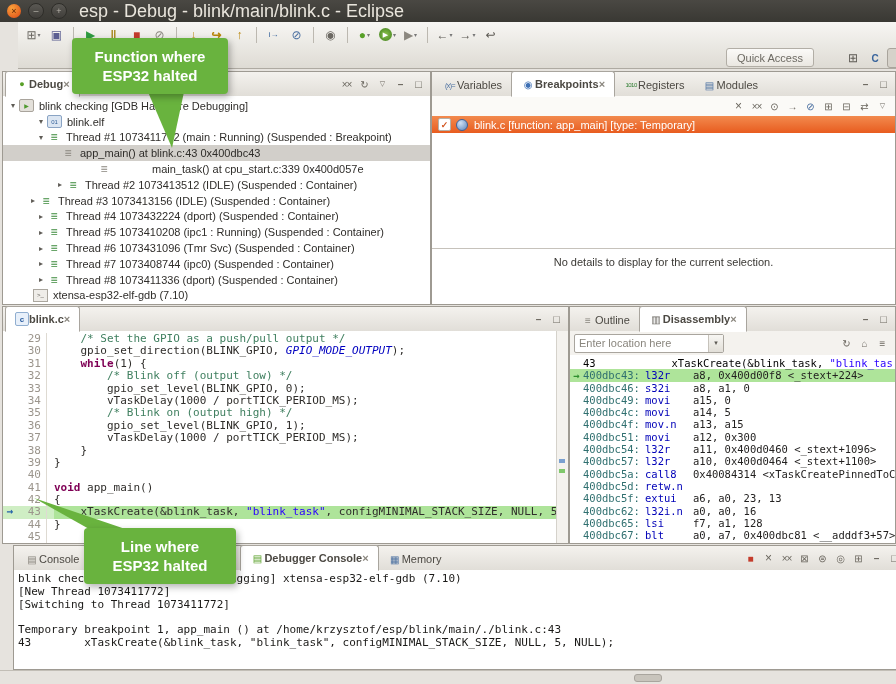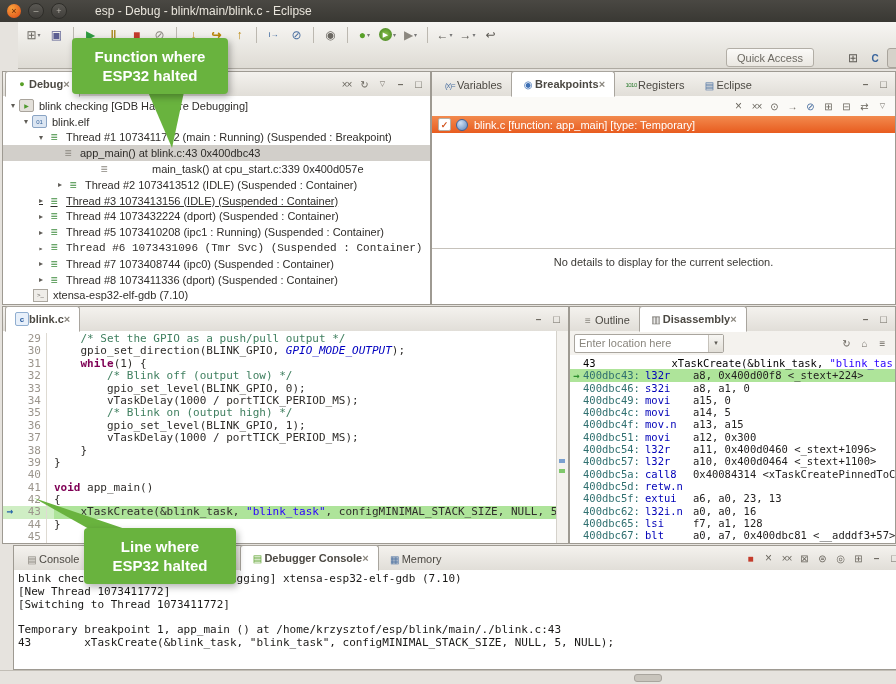--- a/index.html
+++ b/index.html
@@ -6,21 +6,21 @@
   body{position:relative;font-family:"Liberation Sans",sans-serif;font-size:11px;color:#2f2d2a;
        background:#e6e3de;outline:1px solid #76726c;}
 
   
   .titlebar{position:absolute;left:0;top:0;width:896px;height:22px;
     background:linear-gradient(#4a4843,#393833);display:flex;align-items:center;}
   .winbtn{width:14px;height:14px;border-radius:50%;margin-left:7px;display:inline-flex;
     align-items:center;justify-content:center;font-size:9px;line-height:1;}
   .winbtn.close{background:radial-gradient(circle at 35% 30%,#f9a13c,#dd4814);color:#5e2606;}
   .winbtn.min,.winbtn.max{background:linear-gradient(#5a5853,#403e3a);color:#b9b5ad;border:1px solid #2e2d29;}
-  .title-text{margin-left:28px;font-size:12px;color:#e9e5dc;}
+  .title-text{margin-left:12px;font-size:18px;color:#e9e5dc;}
 
   
   .toolbar{position:absolute;left:18px;top:22px;width:896px;height:46px;
     background:linear-gradient(#f7f6f3,#dedbd4);border-bottom:1px solid #aeaaa2;}
   .toolbar-row1{height:25px;display:flex;align-items:center;padding-left:4px;}
   .toolbar-row2{position:relative;height:21px;}
   .ti{min-width:21px;height:19px;display:inline-flex;align-items:center;justify-content:center;
     font-size:12px;color:#5d5a54;margin:0 1px;border-radius:3px;}
   .tsep{width:1px;height:16px;background:#bcb8b0;margin:0 5px;}
   .ti-new::before{content:"⊞";color:#6b6862}
@@ -256,21 +256,21 @@
         <span class="vi vi-minimize"></span>
         <span class="vi vi-maximize"></span>
       </div>
   </div>
   <div class="tree" id="debug-tree">
       <div class="trow" style="padding-left: 4px;">
         <span class="expander open"></span>
         <span class="ni ni-run-config"></span>
         <span class="tr-label">blink checking [GDB Hardware Debugging]</span>
       </div>
-      <div class="trow" style="padding-left: 17px;">
+      <div class="trow" style="padding-left: 32px;">
         <span class="expander open"></span>
         <span class="ni ni-elf"></span>
         <span class="tr-label">blink.elf</span>
       </div>
       <div class="trow" style="padding-left: 32px;">
         <span class="expander open"></span>
         <span class="ni ni-thread"></span>
         <span class="tr-label">Thread #1 1073411772 (main : Running) (Suspended : Breakpoint)</span>
       </div>
       <div class="trow selected" style="padding-left: 46px;">
@@ -281,36 +281,36 @@
       <div class="trow" style="padding-left: 46px; gap: 36px;">
         <span class="expander "></span>
         <span class="ni ni-frame"></span>
         <span class="tr-label">main_task() at cpu_start.c:339 0x400d057e</span>
       </div>
       <div class="trow" style="padding-left: 51px;">
         <span class="expander closed"></span>
         <span class="ni ni-thread"></span>
         <span class="tr-label">Thread #2 1073413512 (IDLE) (Suspended : Container)</span>
       </div>
-      <div class="trow" style="padding-left: 32px; text-decoration: underline;">
+      <div class="trow" style="padding-left: 24px;">
         <span class="expander closed"></span>
         <span class="ni ni-thread"></span>
         <span class="tr-label">Thread #3 1073413156 (IDLE) (Suspended : Container)</span>
       </div>
       <div class="trow" style="padding-left: 32px;">
         <span class="expander closed"></span>
         <span class="ni ni-thread"></span>
         <span class="tr-label">Thread #4 1073432224 (dport) (Suspended : Container)</span>
       </div>
       <div class="trow" style="padding-left: 32px;">
         <span class="expander closed"></span>
         <span class="ni ni-thread"></span>
         <span class="tr-label">Thread #5 1073410208 (ipc1 : Running) (Suspended : Container)</span>
       </div>
-      <div class="trow" style="padding-left: 32px; font-family: Liberation Mono, monospace;">
+      <div class="trow" style="padding-left: 32px;">
         <span class="expander closed"></span>
         <span class="ni ni-thread"></span>
         <span class="tr-label">Thread #6 1073431096 (Tmr Svc) (Suspended : Container)</span>
       </div>
       <div class="trow" style="padding-left: 32px;">
         <span class="expander closed"></span>
         <span class="ni ni-thread"></span>
         <span class="tr-label">Thread #7 1073408744 (ipc0) (Suspended : Container)</span>
       </div>
       <div class="trow" style="padding-left: 32px;">
@@ -336,21 +336,21 @@
         <span class="icon i-breakpoints"></span>
         <span class="tlabel">Breakpoints</span>
         <span class="tclose"></span>
       </div>
       <div class="tab">
         <span class="icon i-registers"></span>
         <span class="tlabel">Registers</span>
       </div>
       <div class="tab">
         <span class="icon i-modules"></span>
-        <span class="tlabel">Eclipse</span>
+        <span class="tlabel">Modules</span>
       </div>
       <div class="viewbar" id="bp-viewbar">
         <span class="vi vi-minimize"></span>
         <span class="vi vi-maximize"></span>
       </div>
   </div>
   <div class="bp-toolbar" id="bp-toolbar-icons">
       <span class="vi vi-remove"></span>
       <span class="vi vi-remove-all"></span>
       <span class="vi vi-show-supported"></span>

